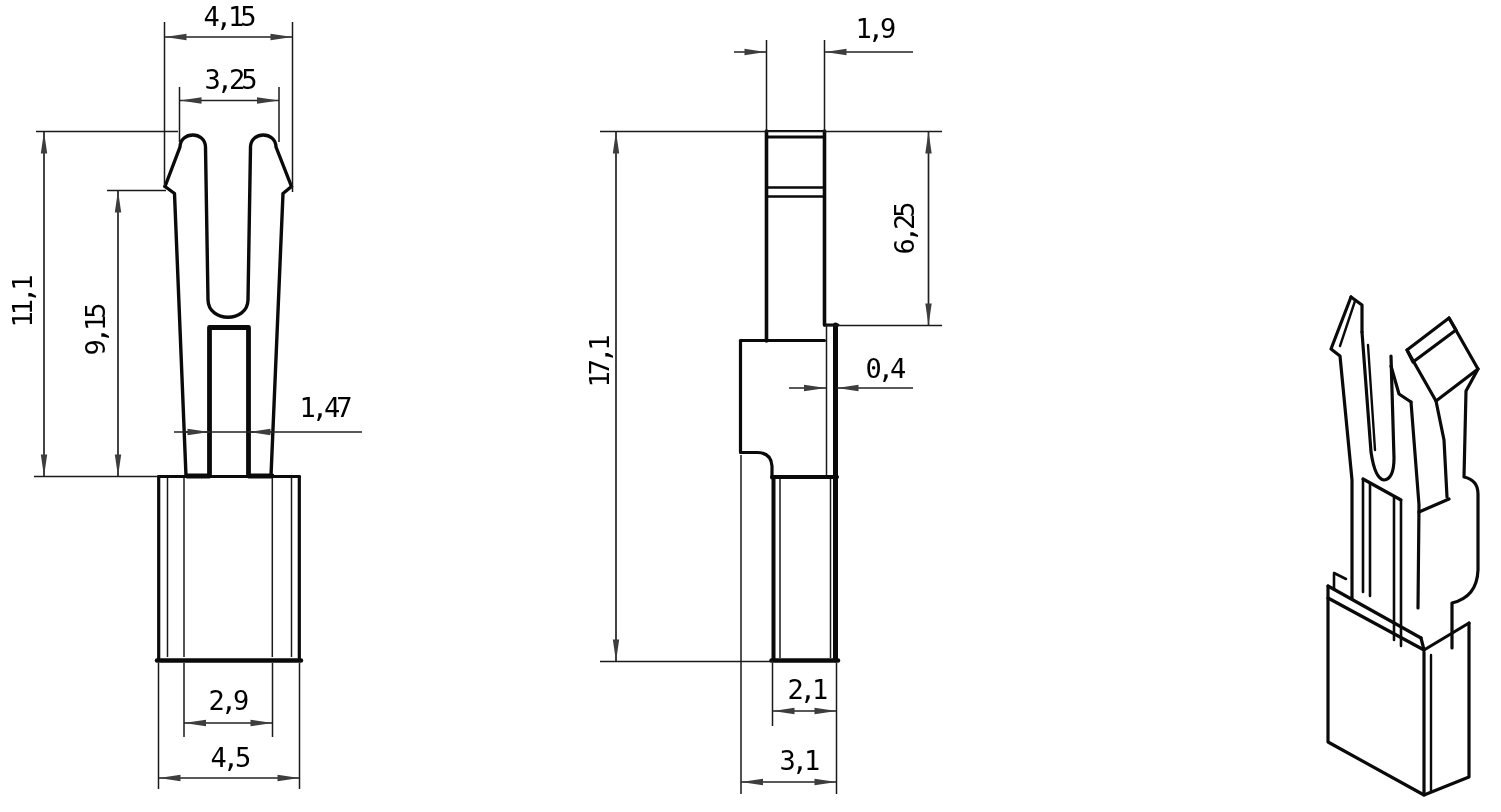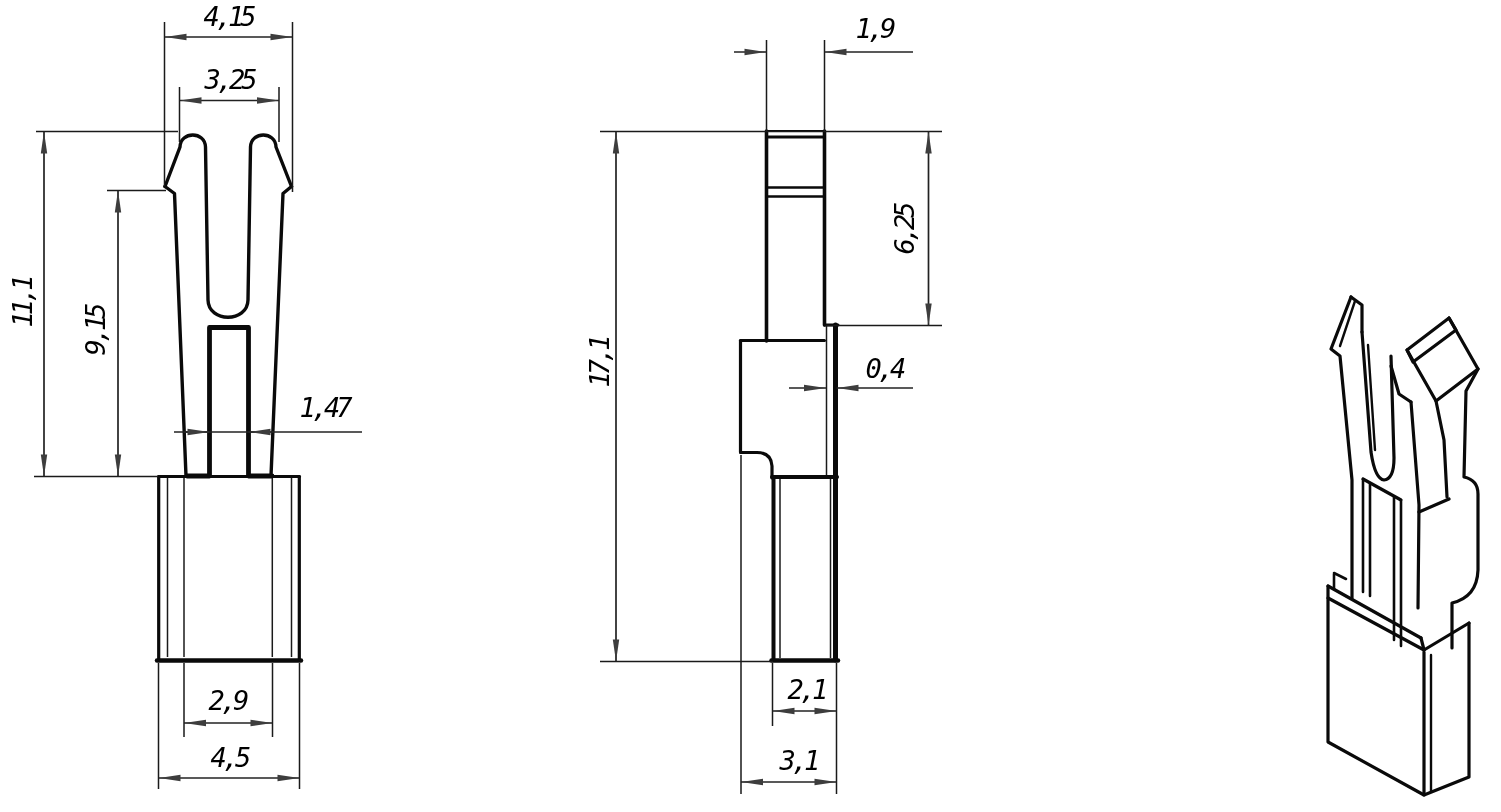--- a/index.html
+++ b/index.html
@@ -1,16 +1,16 @@
 <!DOCTYPE html>
 <html><head>
 <meta charset="utf-8">
 <style>
   html,body{margin:0;padding:0;background:#ffffff;}
-  .stage{position:relative;width:1501px;height:812px;background:#fff;overflow:hidden;font-style:italic;}
+  .stage{position:relative;width:1501px;height:812px;background:#fff;overflow:hidden;}
   svg{display:block;}
   .dim{font-family:"DejaVu Sans Mono",monospace;font-size:27px;letter-spacing:-4px;fill:#000;text-anchor:middle;}
   .part{stroke:#0a0a0a;fill:none;stroke-linecap:round;stroke-linejoin:round;}
   .thin{stroke:#1a1a1a;stroke-width:1.5;fill:none;}
   .dimline{stroke:#222;stroke-width:1.7;fill:none;}
 </style>
 </head>
 <body>
 
 <div class="stage">

